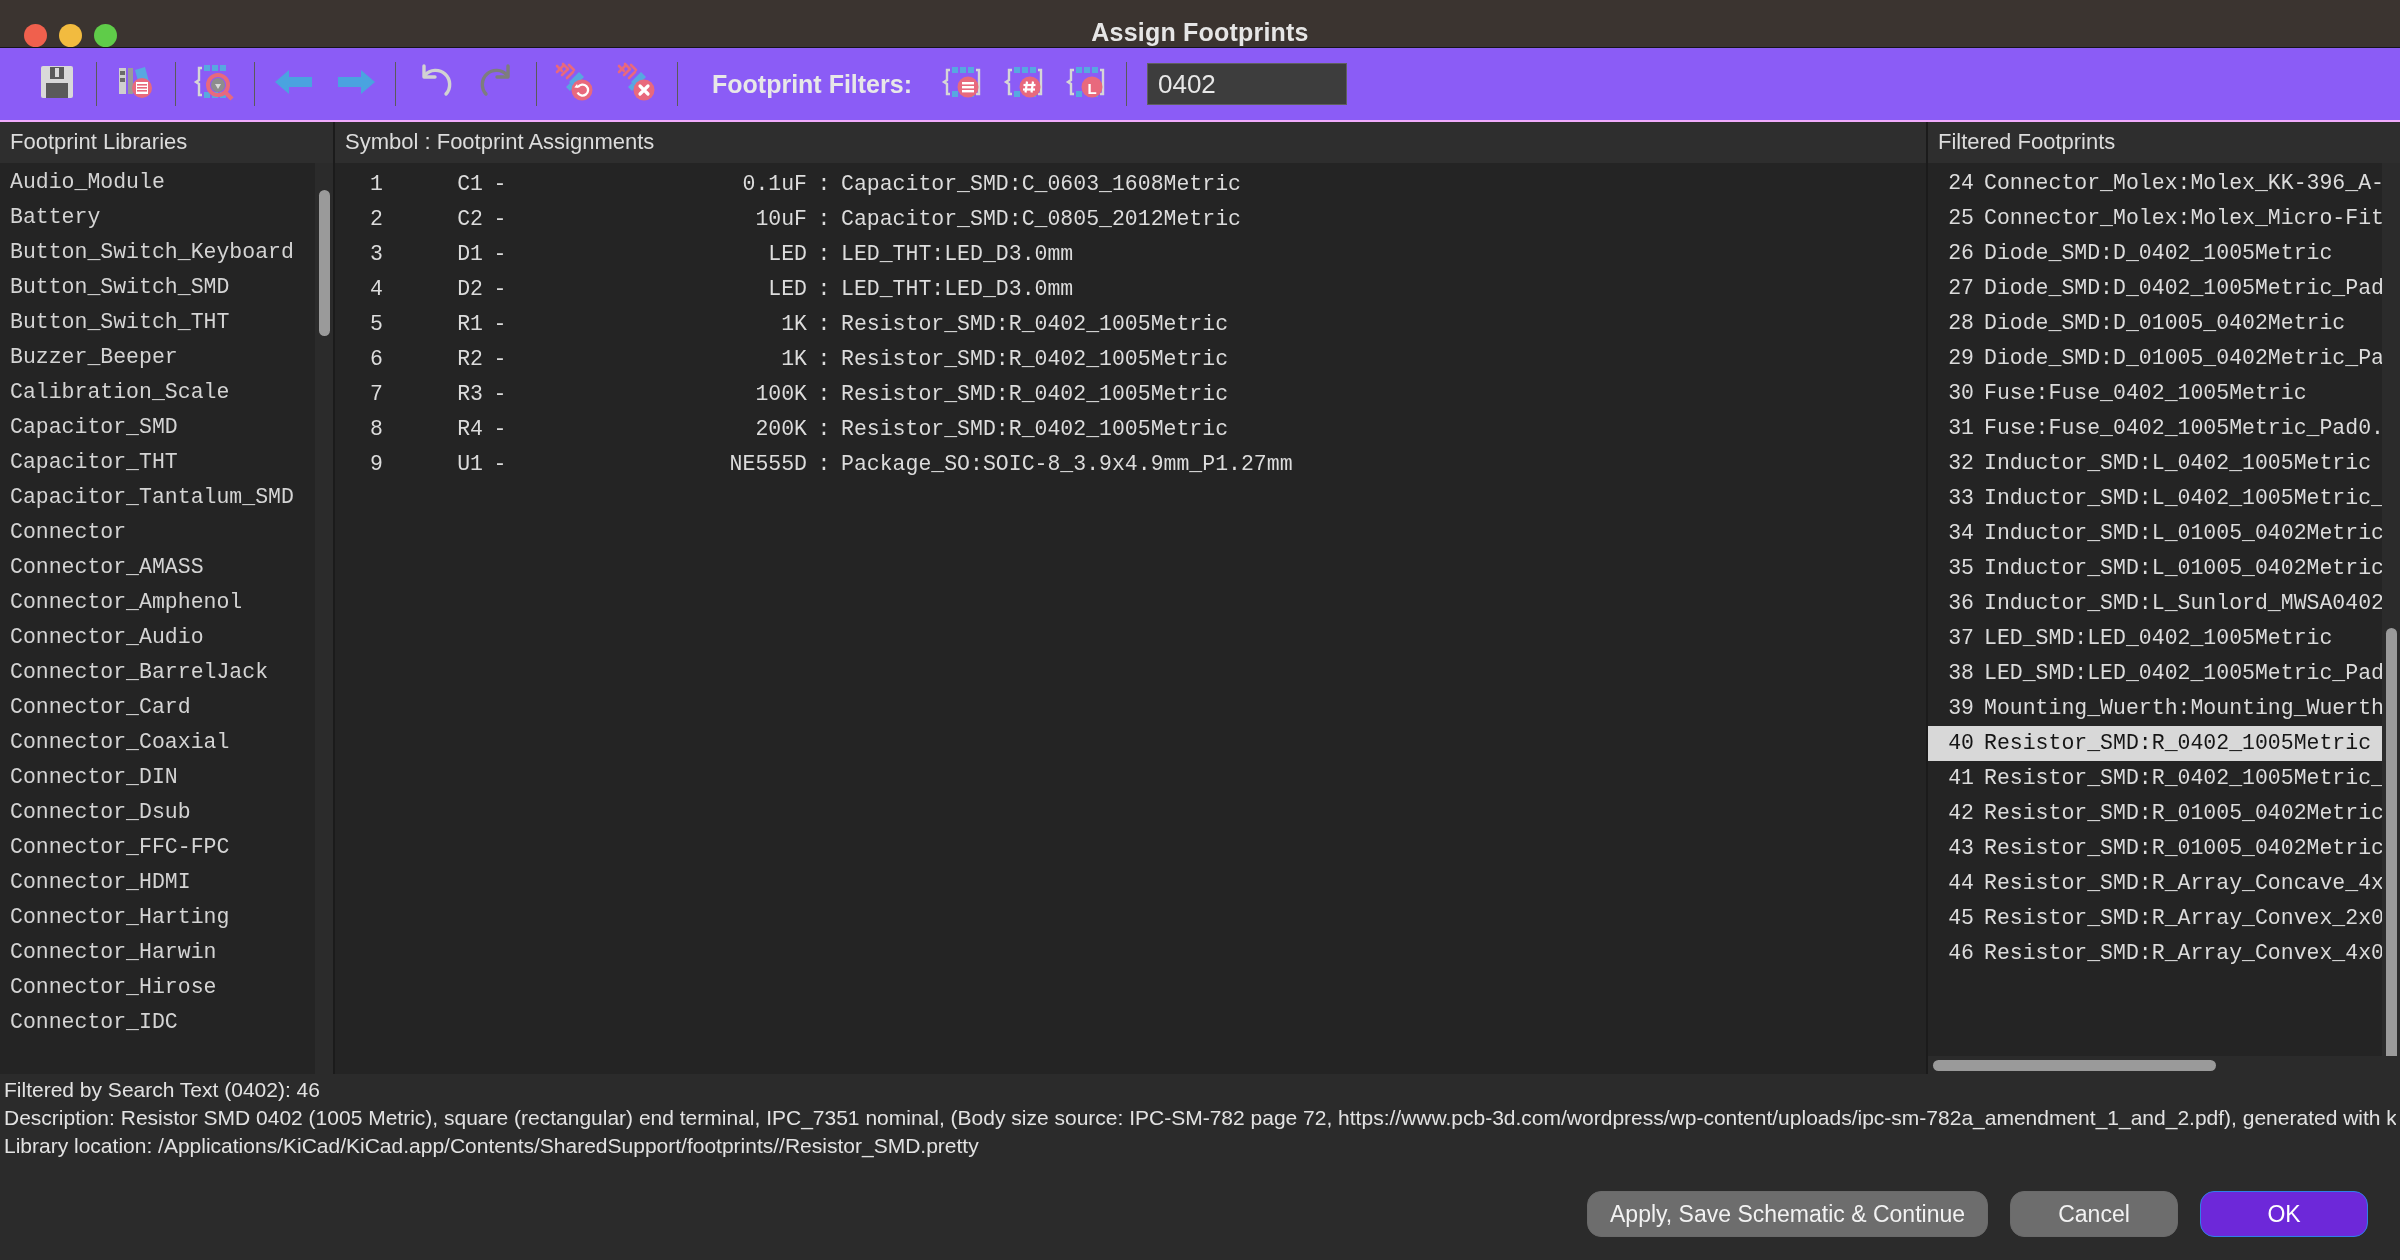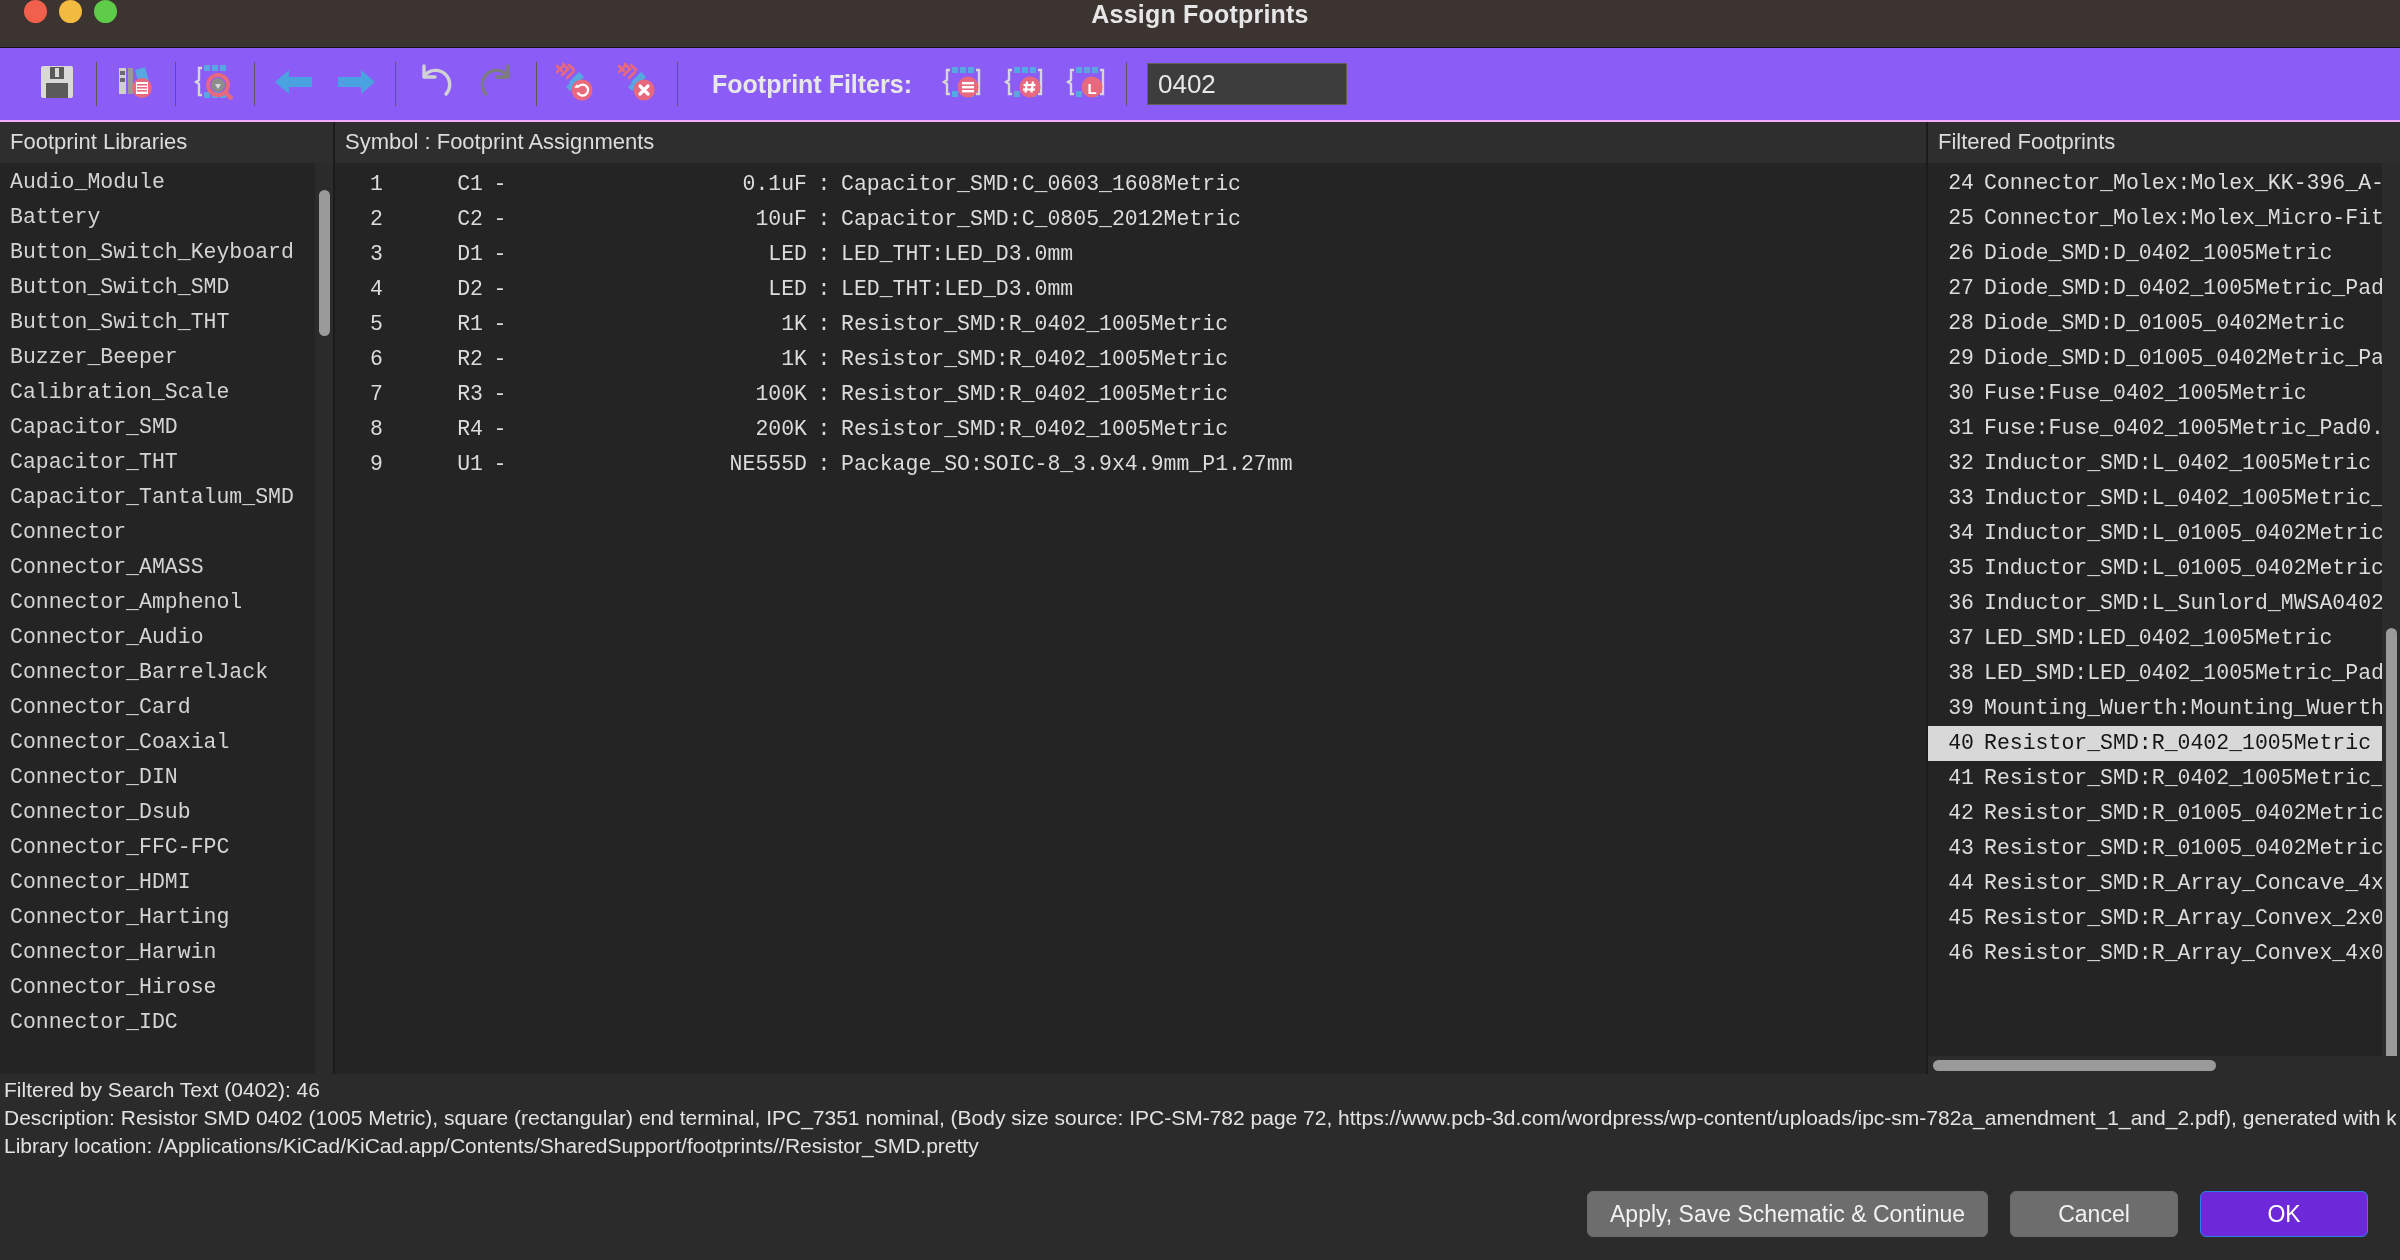--- a/index.html
+++ b/index.html
@@ -7,21 +7,21 @@
     width: 2400px; height: 1260px;
     background: #2b2b2b;
     font-family: "Liberation Sans", sans-serif;
     overflow: hidden;
   }
   .window { width: 2400px; height: 1260px; display: flex; flex-direction: column; background: #2b2b2b; }
 
   
   .titlebar {
     height: 48px; background: #3b3430; position: relative;
-    display: flex; align-items: flex-start; flex: 0 0 48px;
+    display: flex; align-items: flex-end; flex: 0 0 48px;
     border-bottom: 1px solid #15151a;
   }
   .traffic { display: flex; gap: 12px; margin-left: 24px; }
   .dot { width: 23px; height: 23px; border-radius: 50%; }
   .dot.red { background: #f0604d; }
   .dot.yellow { background: #f2bb3f; }
   .dot.green { background: #5fcc49; }
   .title {
     position: absolute; left: 0; right: 0; text-align: center;
     color: #e6e6e6; font-size: 25px; font-weight: bold; letter-spacing: .2px;
@@ -115,21 +115,21 @@
     overflow: hidden; text-overflow: clip;
   }
 
   
   .footer {
     flex: 0 0 auto; height: 92px; background: #2b2b2b;
     display: flex; align-items: center; justify-content: flex-end;
     padding-right: 32px; gap: 22px;
   }
   .btn {
-    height: 46px; border-radius: 6px; font-size: 23px;
+    height: 46px; border-radius: 14px; font-size: 23px;
     font-family: "Liberation Sans", sans-serif; border: 1px solid #6a6a6a;
     background: #6d6d6d; color: #f2f2f2; padding: 0 22px; cursor: pointer;
     display: flex; align-items: center; justify-content: center;
   }
   .btn.primary { background: #6d28d9; border-color: #2f7fe8; color: #ffffff; min-width: 168px; }
   .btn.plain { min-width: 168px; }
 </style>
 </head>
 <body>
 

